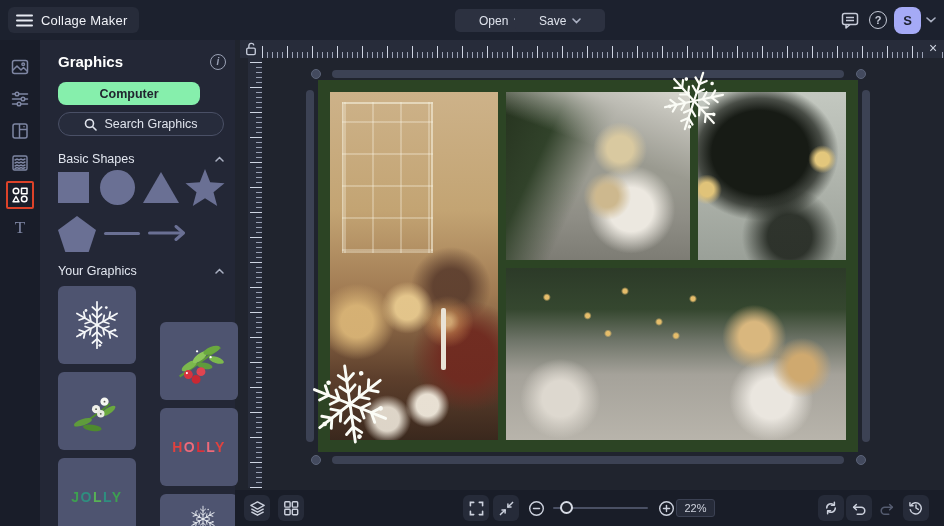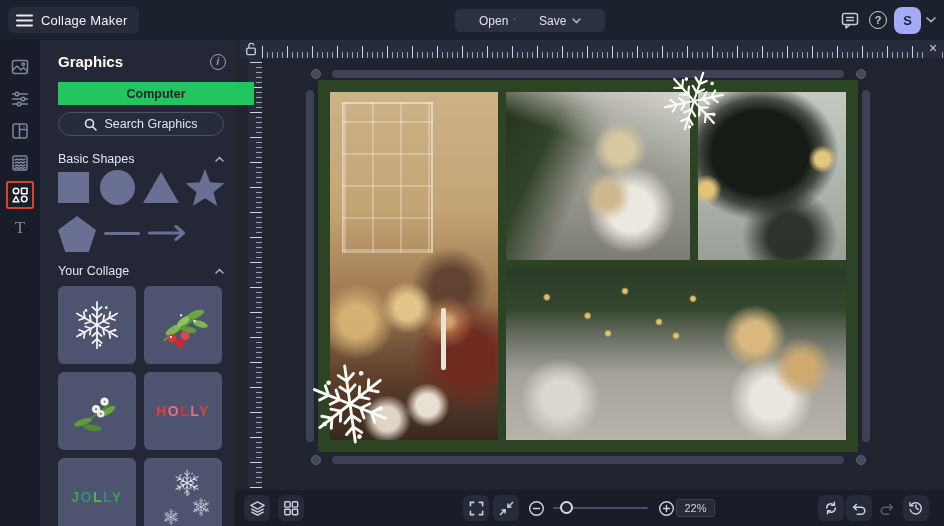--- a/index.html
+++ b/index.html
@@ -27,41 +27,41 @@
                color:#7e86a3; cursor:pointer; }
   .rail-item.active { color:#ffffff; }
   .active-box { position:absolute; left:6px; width:28px; height:28px; border:2px solid #dc4229; border-radius:2px; }
 
   
   .panel { position:absolute; left:40px; top:40px; width:195px; height:486px; background:#232736; z-index:20; }
   .panel-header { position:absolute; left:18px; top:13px; width:168px; display:flex; align-items:center; justify-content:space-between; }
   .panel-title { font-size:15px; font-weight:bold; color:#ffffff; }
   .info-circle { width:16px; height:16px; border:1.4px solid #9aa1b5; border-radius:50%; color:#9aa1b5;
                  font-size:10px; font-style:italic; font-weight:bold; display:flex; align-items:center; justify-content:center; cursor:pointer; }
-  .computer-btn { position:absolute; left:18px; top:42px; width:196px; height:23px; background:#22c55e; border:none;
-                  border-radius:0; color:#20242f; font-size:12.5px; font-weight:bold; font-family:inherit; cursor:pointer; }
+  .computer-btn { position:absolute; left:18px; top:42px; width:142px; height:23px; background:#86efac; border:none;
+                  border-radius:8px; color:#20242f; font-size:12.5px; font-weight:bold; font-family:inherit; cursor:pointer; }
   .search-btn { position:absolute; left:18px; top:72px; width:166px; height:24px; background:#272c3c; border:1px solid #4a5066;
                 border-radius:12px; color:#dfe3ec; font-size:12.5px; display:flex; align-items:center; justify-content:center; gap:7px; cursor:pointer; }
   .section-head { position:absolute; left:18px; width:166px; display:flex; align-items:center; justify-content:space-between;
                   font-size:12.5px; color:#e2e6ef; cursor:pointer;text-align:center; }
   .sh-basic { top:112px; } .sh-yours { top:224px; }
   .chev-up { color:#aab0c2; }
 
   .shape { position:absolute; cursor:pointer; }
   .shp-square { left:18px; top:132px; width:31px; height:31px; background:#6a7094; }
   .shp-circle { left:60px; top:130px; width:35px; height:35px; background:#6a7094; border-radius:50%; }
   .shp-triangle { left:103px; top:132px; width:0; height:0; border-left:18px solid transparent; border-right:18px solid transparent; border-bottom:31px solid #6a7094; }
   .shp-star { left:145px; top:129px; }
   .shp-pentagon { left:18px; top:176px; }
   .shp-line { left:64px; top:192px; width:36px; height:3px; background:#6a7094; border-radius:2px; }
   .shp-arrow { left:108px; top:185px; }
 
   .thumb { position:absolute; width:78px; height:78px; background:#4e5470; border-radius:6px; cursor:pointer;
            display:flex; align-items:center; justify-content:center; overflow:hidden; }
-  .t-c1 { left:18px; } .t-c2 { left:104px; }
+  .t-c1 { left:18px; } .t-c2 { left:120px;margin-top:36px; }
   .t-r1 { top:246px; } .t-r2 { top:332px; } .t-r3 { top:418px; }
   .word { font-weight:bold; font-size:14px; letter-spacing:1.5px;
           -webkit-background-clip:text; background-clip:text; color:transparent; }
   .word-holly { background-image:linear-gradient(90deg,#e2413d 0 20%,#ef6a7a 20% 40%,#d92f38 40% 60%,#ef6a7a 60% 80%,#e2413d 80% 100%); }
   .word-jolly { background-image:linear-gradient(90deg,#3da14f 0 20%,#2e8f7f 20% 40%,#57b255 40% 60%,#2e8f7f 60% 80%,#3da14f 80% 100%); }
 
   
   .canvas { position:absolute; left:235px; top:40px; width:709px; height:450px; background:#20242e; z-index:10; }
   .ruler-corner { position:absolute; left:5px; top:0; width:22px; height:18px; background:#272c3a;
                   display:flex; align-items:center; justify-content:center; cursor:pointer; }
@@ -314,21 +314,21 @@
     </div>
     <div class="shape shp-line"></div>
     <div class="shape shp-arrow">
       <svg width="38" height="16" viewBox="0 0 38 16" fill="none" stroke="#6a7094" stroke-width="3" stroke-linecap="round" stroke-linejoin="round">
           <line x1="1.5" y1="8" x2="34" y2="8"></line>
           <path d="M28 1.5 L35.5 8 L28 14.5"></path>
         </svg>
     </div>
 
     <div class="section-head sh-yours">
-      <span>Your Collage</span>
+      <span>Your Graphics</span>
       <svg class="chev-up" width="9" height="6" viewBox="0 0 9 6" fill="none" stroke="currentColor" stroke-width="1.5" stroke-linecap="round">
           <path d="M1 5 L4.5 1.5 L8 5"></path>
         </svg>
     </div>
 
     <div class="thumb t-c1 t-r1">
       <svg width="58" height="58" viewBox="-50 -50 100 100" style="color:#f4f6f8">
           <use href="#sf"></use>
         </svg>
     </div>

